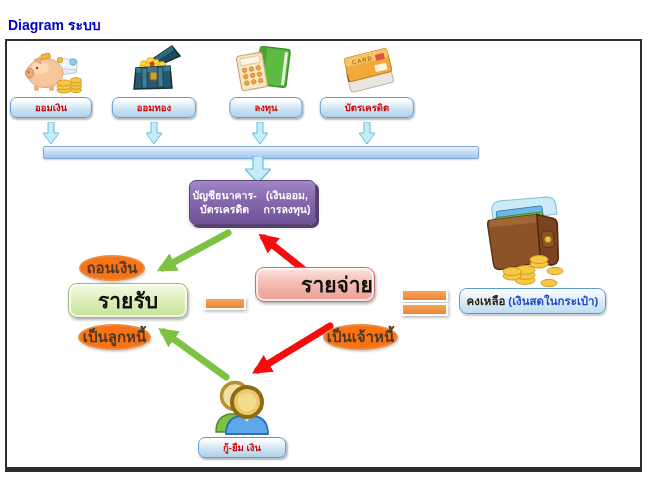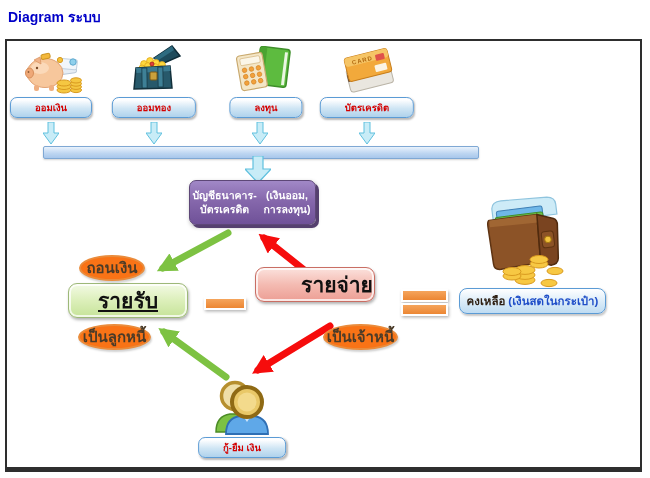--- a/index.html
+++ b/index.html
@@ -1,21 +1,21 @@
 <!DOCTYPE html>
 <html><head>
 <meta charset="utf-8">
 <style>
   html,body{margin:0;padding:0;background:#fff;}
   body{font-family:"Liberation Sans","DejaVu Sans",sans-serif;}
   #stage{position:relative;width:650px;height:478px;background:#fff;overflow:hidden;}
 
   .abs{position:absolute;}
 
-  .page-title{left:8px;top:6px;font-size:14px;font-weight:bold;color:#0000C8;}
+  .page-title{left:8px;top:14px;font-size:14px;font-weight:bold;color:#0000C8;}
 
   .frame{left:5px;top:39px;width:637px;height:433px;box-sizing:border-box;
          border:2px solid #2e2e2e;border-bottom-width:5px;background:#fff;z-index:0;}
 
   
   .pill{height:21px;display:flex;align-items:center;justify-content:center;
         padding:0 24px;box-sizing:border-box;border:1.5px solid #5B9BD5;border-radius:7px;
         background:linear-gradient(#FEFEFF 10%,#CFE5F4 55%,#AFD2EC);
         color:#D40000;font-weight:bold;font-size:9.5px;white-space:nowrap;
         box-shadow:1px 1.5px 2px rgba(0,0,0,.28);z-index:6;}
@@ -36,21 +36,21 @@
   .oval{border:2px solid #EA8C3C;border-radius:50%;background:#f97316;
         display:flex;align-items:center;justify-content:center;
         font-size:15px;font-weight:bold;color:#4A3B28;white-space:nowrap;
         box-shadow:1px 2px 2px rgba(0,0,0,.18);z-index:7;box-sizing:border-box;}
 
   .big-box{width:120px;height:35px;box-sizing:border-box;border-radius:9px;
            display:flex;align-items:center;justify-content:center;
            font-size:21px;font-weight:bold;color:#111;z-index:6;
            box-shadow:inset 0 0 0 2px rgba(255,255,255,.75),1px 2px 3px rgba(0,0,0,.3);}
   .income-box{left:68px;top:283px;border:1px solid #9DB878;
-              background:linear-gradient(#F3FAE5,#DCEFBA 50%,#C6E399);text-decoration:underline;}
+              background:linear-gradient(#F3FAE5,#DCEFBA 50%,#C6E399);}
   .expense-box{left:255px;top:267px;border:1px solid #C96E64;
                background:linear-gradient(#FBE2DD,#F4BBB2 50%,#EC9E94);padding-left:44px;}
 
   .op-bar{height:9px;box-sizing:content-box;background:linear-gradient(#F5A55C,#EC8633);
           border:2px solid #fff;box-shadow:1px 1.5px 3px rgba(0,0,0,.3);z-index:6;}
 
   .balance-box{left:459px;top:288px;width:147px;height:26px;box-sizing:border-box;
                border:1.5px solid #5B9BD5;border-radius:8px;
                background:linear-gradient(#FFFFFF,#D9EBF8 55%,#BFDCF2);
                display:flex;align-items:center;justify-content:center;gap:3px;

